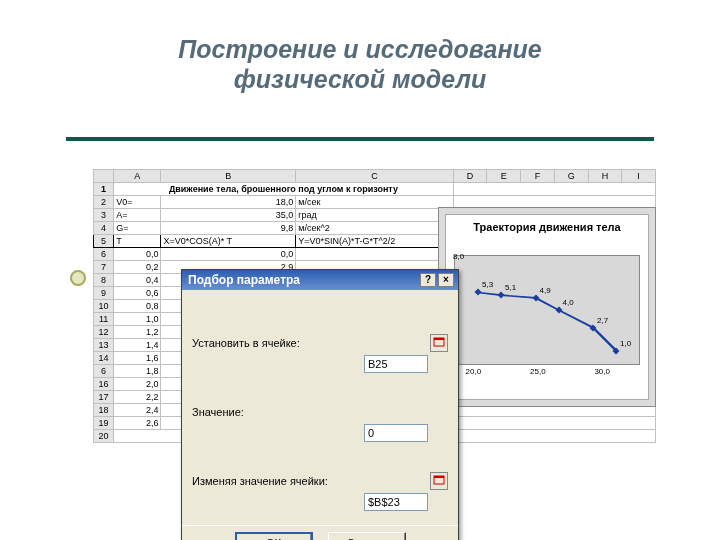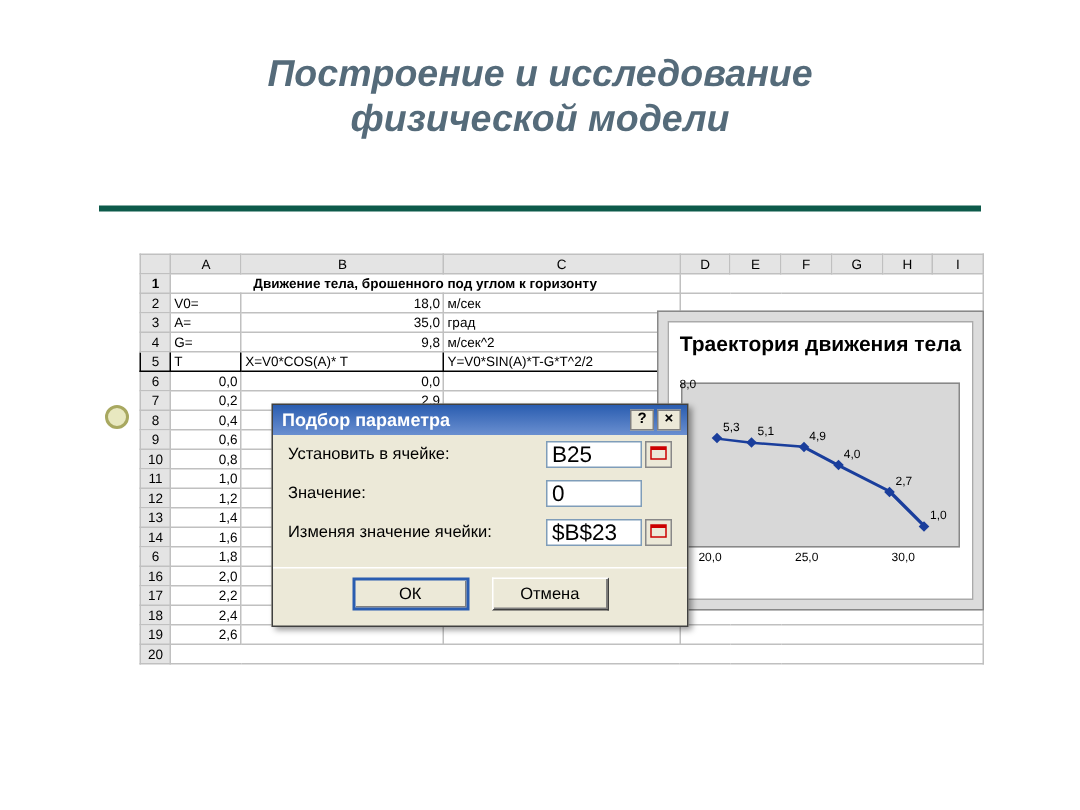--- a/index.html
+++ b/index.html
@@ -89,21 +89,21 @@
     border: 1px solid #888;
   }
   .chart-inner {
     position: absolute;
     left: 6px; top: 6px; right: 6px; bottom: 6px;
     background: #fff;
     border: 1px solid #aaa;
   }
   .chart-title {
     text-align: center;
-    font-size: 14px;
+    font-size: 11px;
     font-weight: bold;
     padding: 6px 2px;
   }
   .plot {
     position: absolute;
     left: 8px; right: 8px; top: 40px; height: 110px;
     background: #d8d8d8;
     border: 1px solid #888;
   }
   .ytick { position: absolute; left: -2px; font-size: 8px; transform: translateY(-50%); color:#000;}
@@ -135,31 +135,32 @@
     width: 16px; height: 14px;
     background: #ece9d8;
     border: 1px solid #808080;
     font-size: 10px;
     line-height: 12px;
     text-align: center;
     color: #000;
     font-family: Arial;
     font-weight: bold;
   }
-  .dlg-body { padding: 4px 10px 6px 10px; }
+  .dlg-body { padding: 22px 10px 6px 10px; }
   .dlg-row { display:flex; align-items:center; margin-bottom: 8px; }
   .dlg-label { flex: 1; }
   .dlg-input {
     width: 64px;
     height: 18px;
     background: #fff;
     border: 1px solid #7f9db9;
     padding: 1px 3px;
-    font-size: 15px;
+    font-size: 11px;
     font-family: Arial;
+    margin-top: 43px;
   }
   .ref-btn {
     width: 18px; height: 18px;
     border: 1px solid #888;
     background: #ece9d8;
     margin-left: 2px;
     display:flex; align-items:center; justify-content:center;
   }
   .ref-btn svg { width:12px; height:12px; }
   .dlg-buttons {

